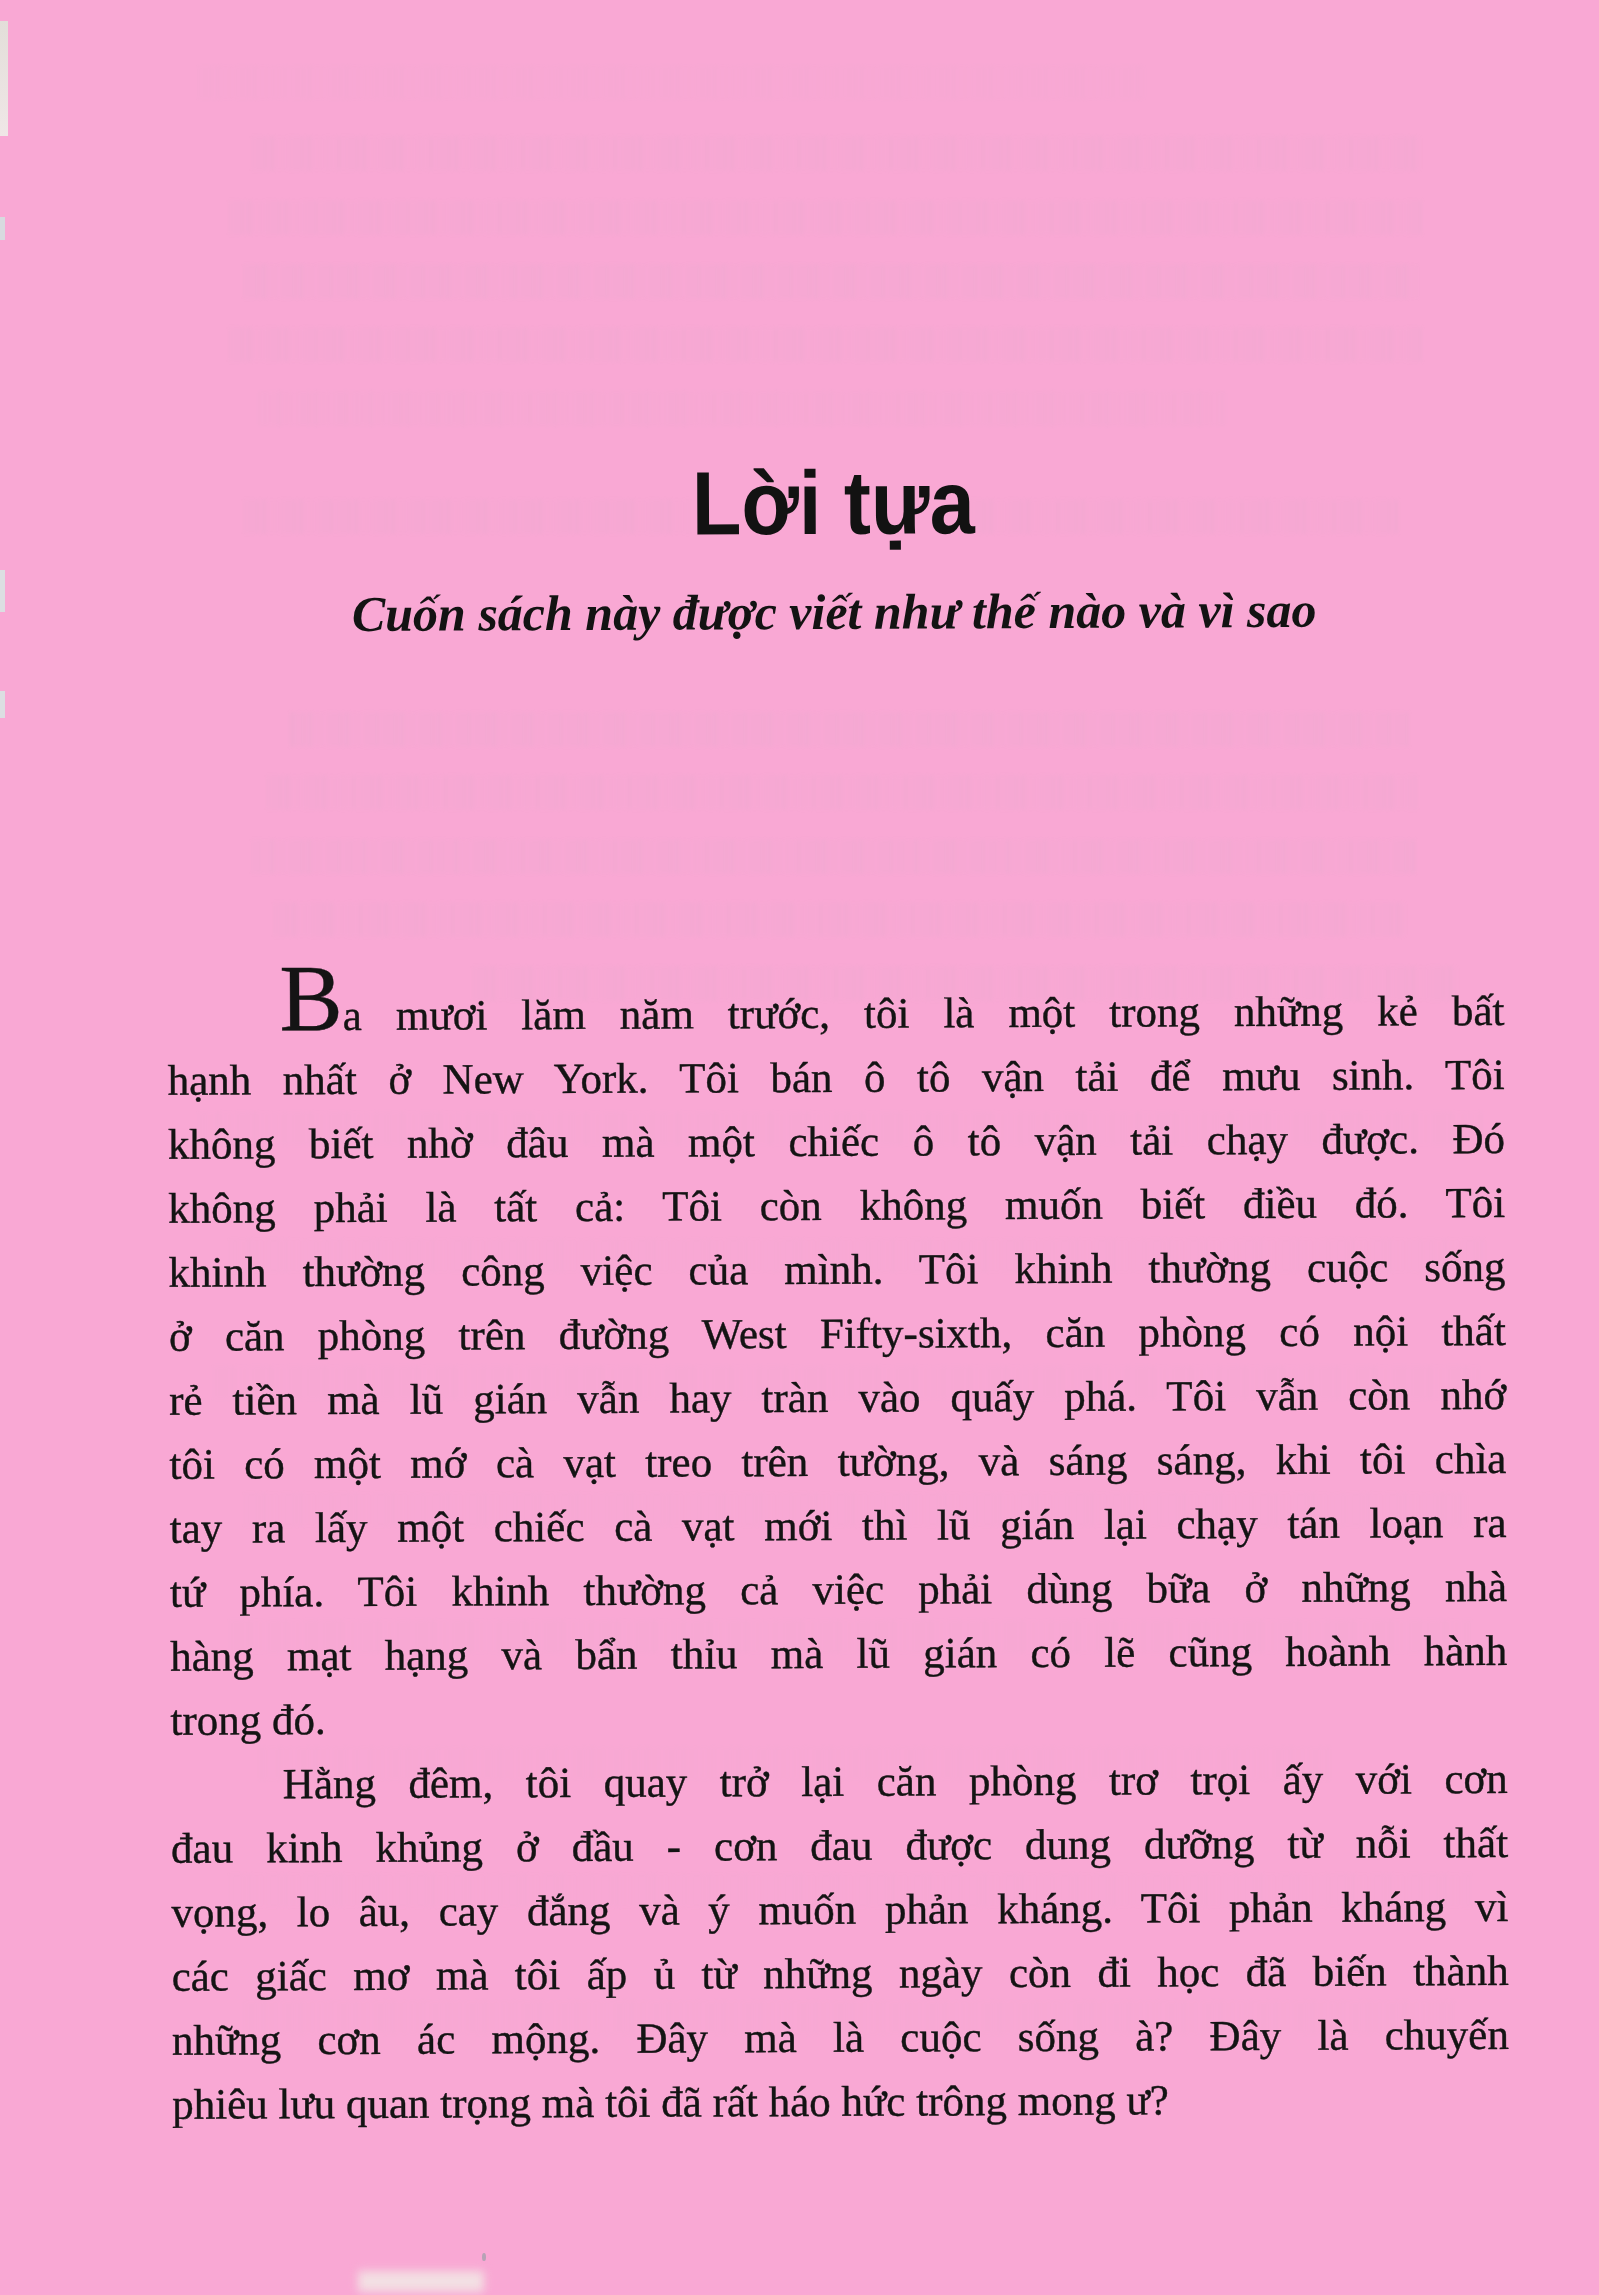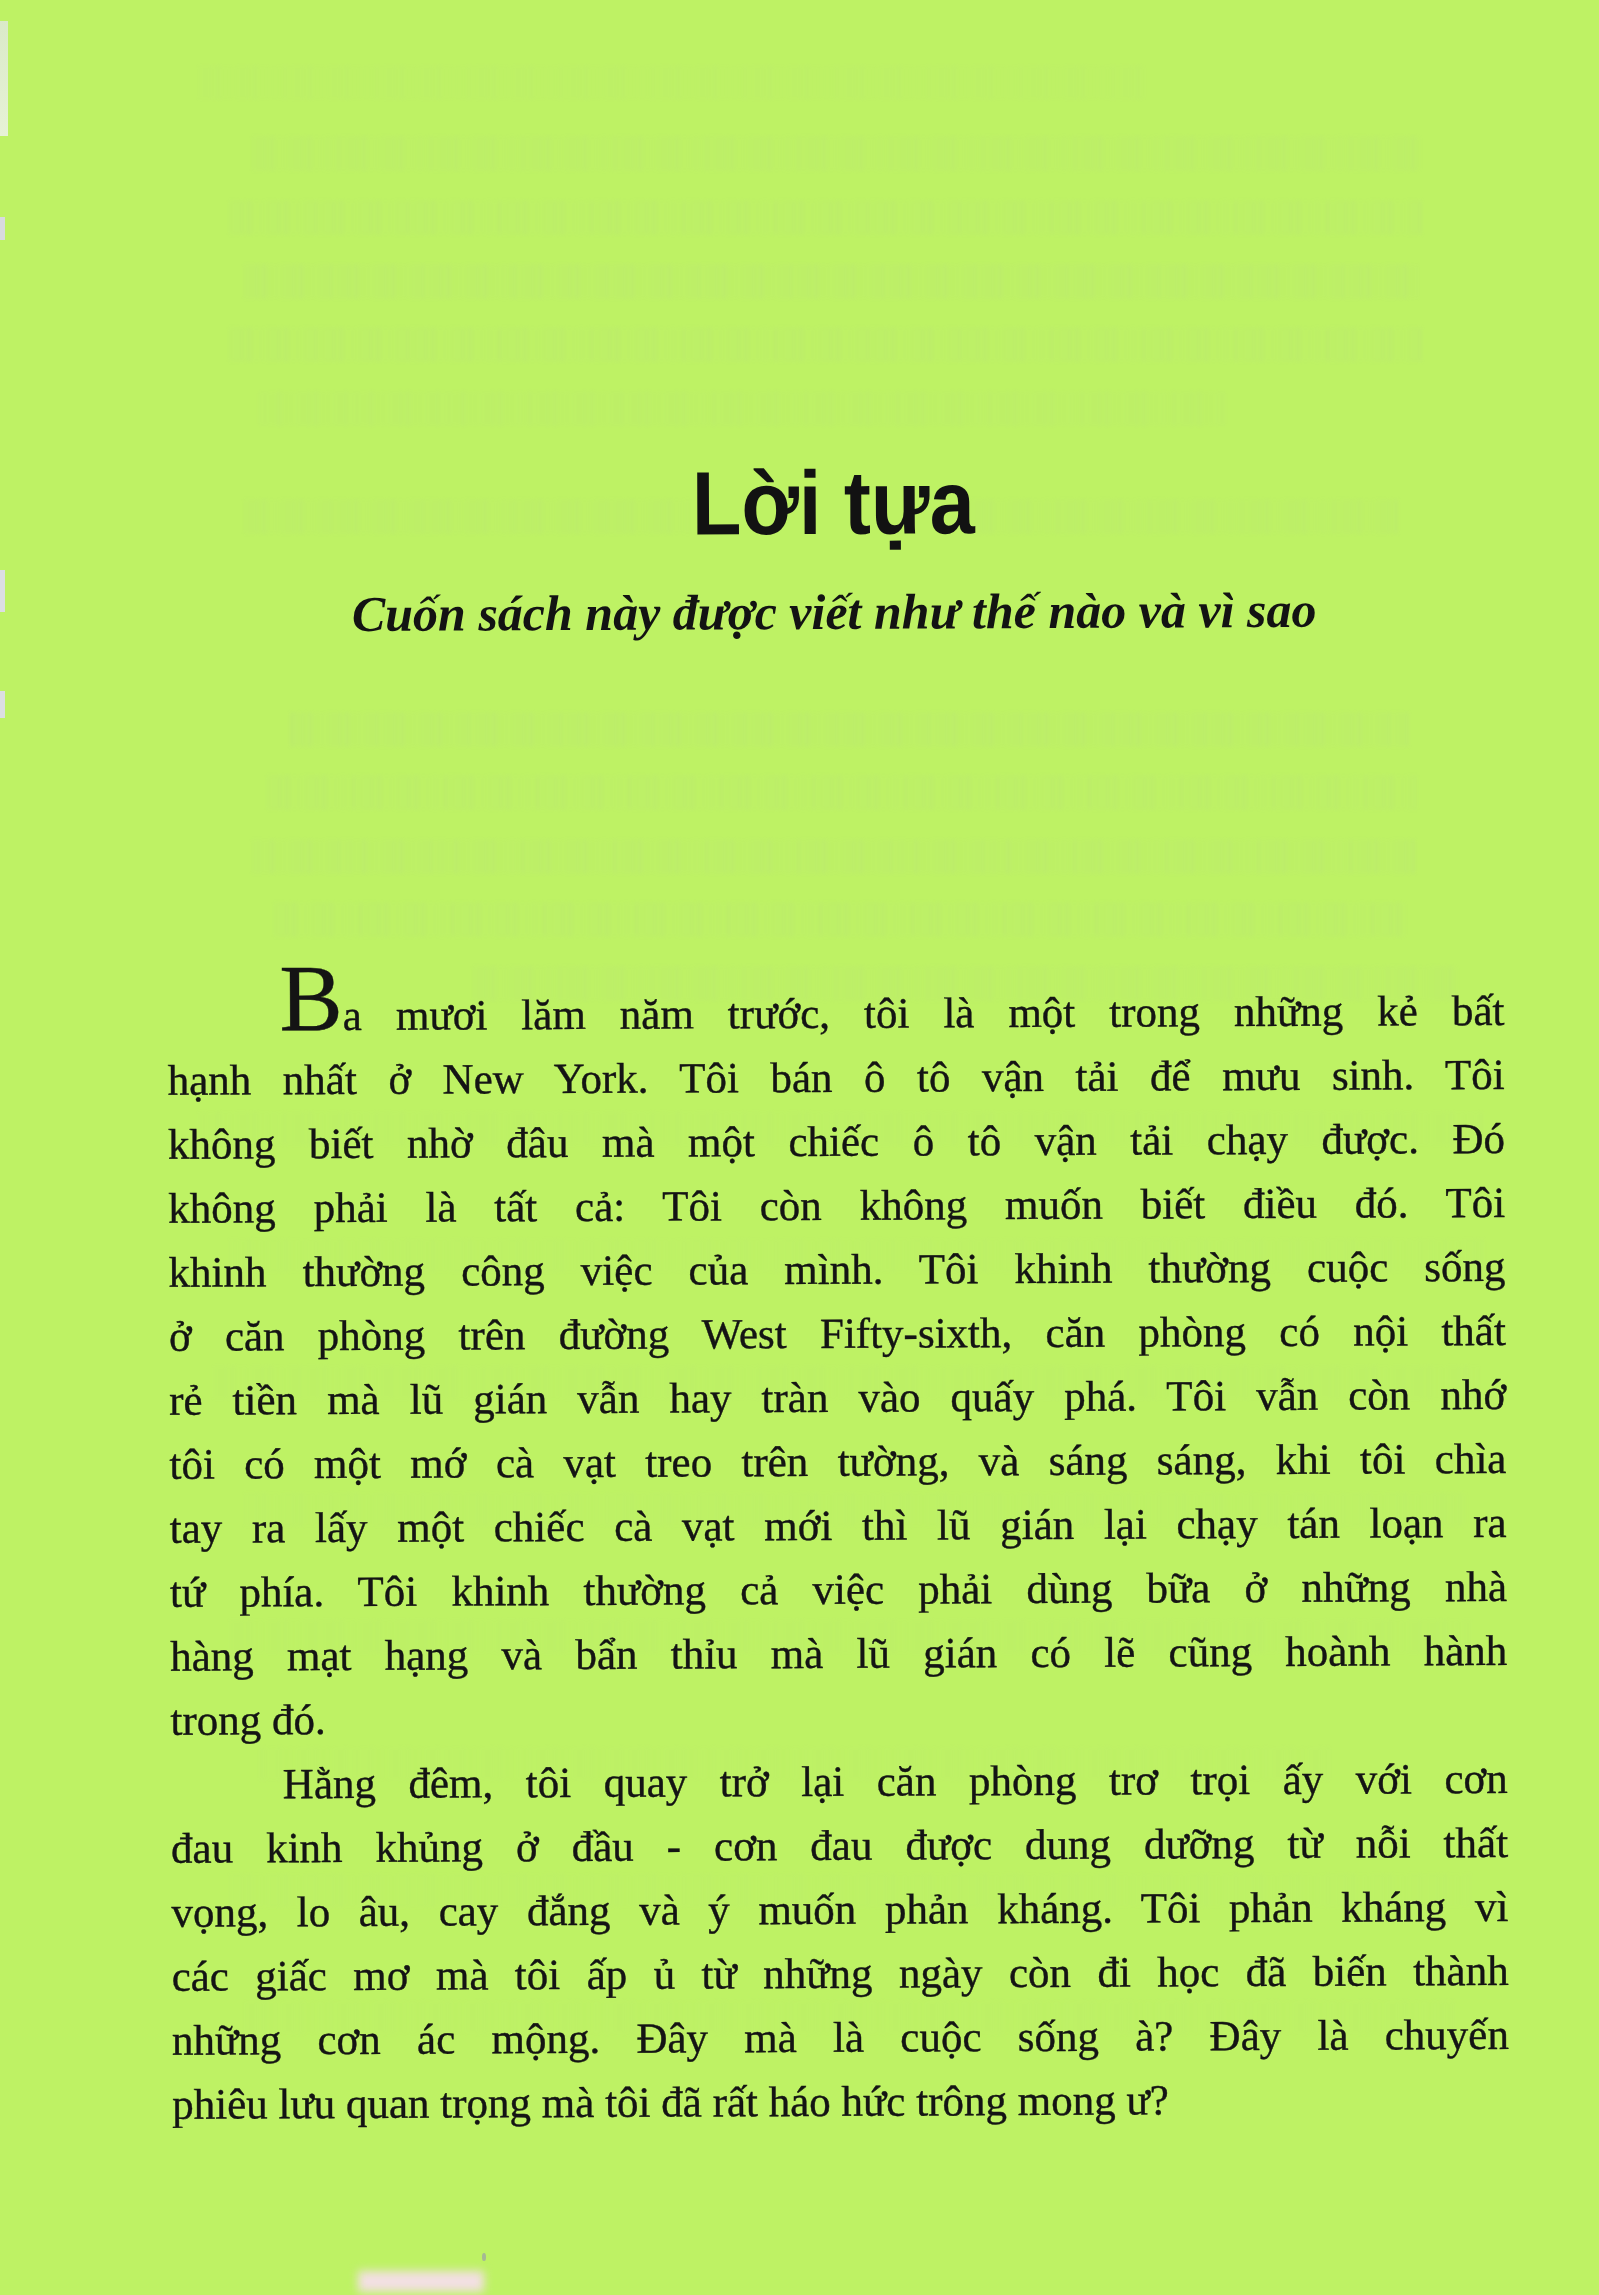--- a/index.html
+++ b/index.html
@@ -1,20 +1,20 @@
 <!DOCTYPE html>
 <html style="font-size:12.2px"><head>
 <meta charset="utf-8">
 <style>
   html,body{margin:0;padding:0;background:#e8e8e8;}
   .page{
     position:relative;
     width:1599px;height:2295px;
     margin:0 auto;
-    background:#bef264;
+    background:#f9a8d4;
     overflow:hidden;
   }
   
   .scan-content{
     position:absolute;inset:0;
     transform:rotate(-0.25deg);
     transform-origin:50% 40%;
   }
   .title{
     position:absolute;left:167px;top:458px;width:1337px;

